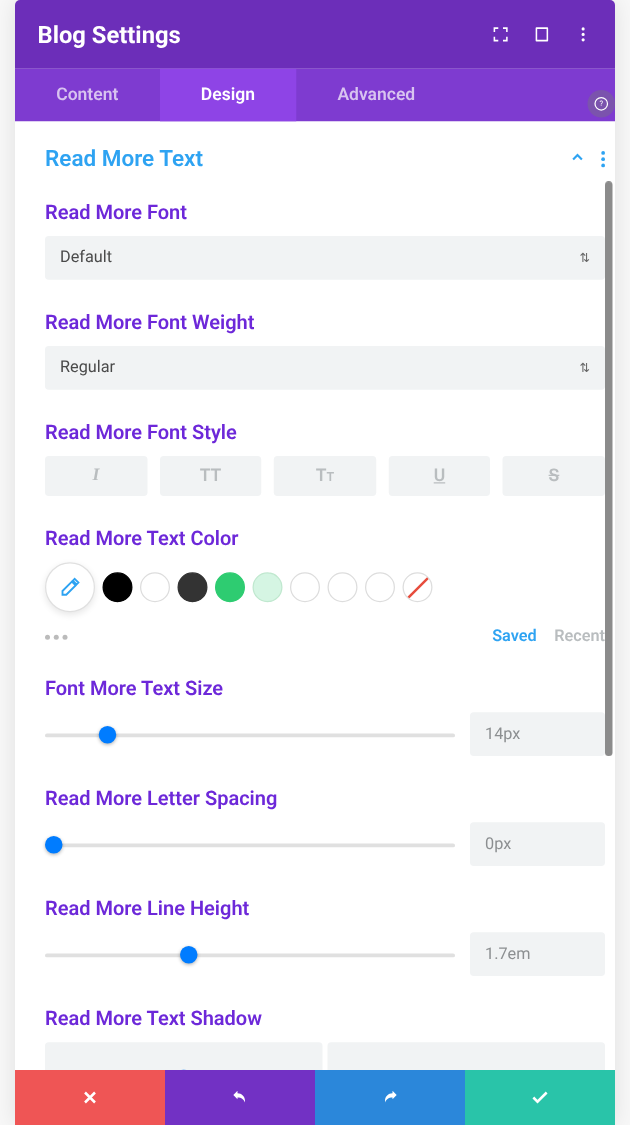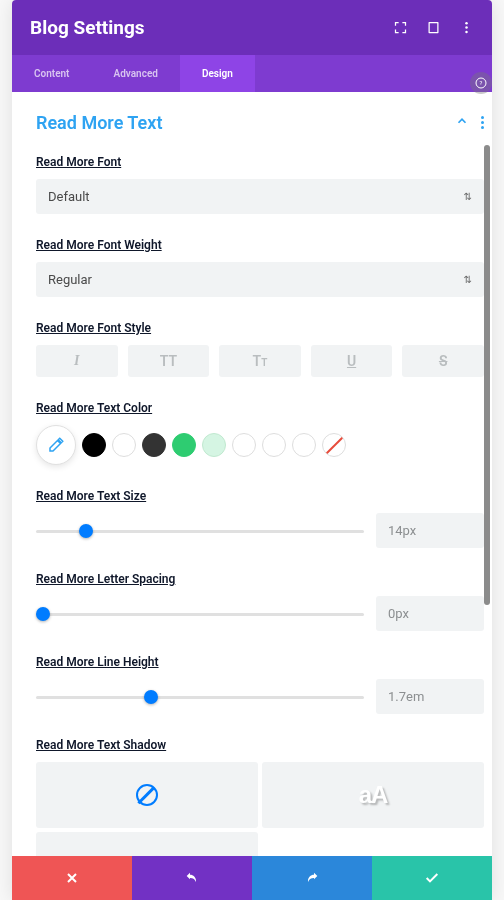--- a/index.html
+++ b/index.html
@@ -3,33 +3,33 @@
   <meta charset="utf-8">
   <style>
     * { margin: 0; padding: 0; box-sizing: border-box; font-family: -apple-system, BlinkMacSystemFont, "Segoe UI", Roboto, sans-serif; }
     body { background: #f8f8f8; width: 504px; height: 900px; overflow: hidden; position: relative; }
     .panel { width: 480px; margin: 0 auto; background: #fff; height: 900px; display: flex; flex-direction: column; box-shadow: 0 0 20px rgba(0,0,0,0.1); border-radius: 4px 4px 0 0; overflow: hidden; position: relative; }
     .header { background: #6c2eb9; color: #fff; padding: 16px 18px; display: flex; align-items: center; justify-content: space-between; }
     .header-title { font-weight: 700; font-size: 19px; }
     .header-icons { display: flex; gap: 18px; align-items: center; }
     .header-icons svg { width: 15px; height: 15px; fill: #fff; cursor: pointer; }
     .tabs { background: #7e3bd0; display: flex; }
-    .tab { padding: 13px 22px; font-size: 10px; color: #d8c3f0; cursor: pointer; font-weight: 600; }
+    .tab { padding: 13px 33px; font-size: 14px; color: #d8c3f0; cursor: pointer; font-weight: 600; }
     .tab.active { background: #8e44e6; color: #fff; }
     .help-bubble { position: absolute; right: 0; top: 72px; width: 22px; height: 22px; background: rgba(120,120,120,0.4); border-radius: 50%; display: flex; align-items: center; justify-content: center; }
     .content { flex: 1; overflow-y: auto; padding: 20px 8px 20px 24px; position: relative; }
     .scroll-indicator { position: absolute; right: 2px; top: 145px; width: 6px; height: 460px; background: #8b8b8b; border-radius: 3px; }
     .section-header { display: flex; justify-content: space-between; align-items: center; margin-bottom: 22px; }
     .section-title { color: #2ea3f2; font-size: 18px; font-weight: 600; }
     .section-actions { display: flex; gap: 12px; align-items: center; }
     .chevron-up { color: #2ea3f2; font-size: 14px; cursor: pointer; }
     .dots-v { color: #2ea3f2; cursor: pointer; display: flex; flex-direction: column; gap: 2px; }
     .dots-v span { width: 3px; height: 3px; background: #2ea3f2; border-radius: 50%; }
     .field { margin-bottom: 24px; }
-    .field-label { font-size: 12px; font-weight: 600; color: #0f172a; margin-bottom: 10px; text-decoration: underline; }
+    .field-label { font-size: 16px; font-weight: 600; color: #6d28d9; margin-bottom: 10px; }
     .select { background: #f1f3f4; padding: 10px 12px; border-radius: 3px; display: flex; justify-content: space-between; align-items: center; font-size: 13px; color: #4a4a4a; cursor: pointer; }
     .select-caret { font-size: 10px; color: #666; }
     .style-buttons { display: flex; gap: 10px; }
     .style-btn { flex: 1; background: #f1f3f4; padding: 8px 0; border-radius: 3px; text-align: center; cursor: pointer; color: #b9bdbf; font-size: 14px; font-weight: 600; }
     .style-btn.italic { font-style: italic; font-family: serif; }
     .style-btn.underline { text-decoration: underline; }
     .style-btn.strike { text-decoration: line-through; }
     .color-row { display: flex; gap: 6px; align-items: center; }
     .picker { width: 40px; height: 40px; border: 1px solid #e0e0e0; border-radius: 50%; background: #fff; display: flex; align-items: center; justify-content: center; cursor: pointer; box-shadow: 0 2px 6px rgba(0,0,0,0.1); }
     .swatch { width: 24px; height: 24px; border-radius: 50%; cursor: pointer; border: 1px solid #ddd; }
@@ -83,22 +83,22 @@
       <svg viewBox="0 0 24 24">
           <circle cx="12" cy="5" r="2"></circle>
           <circle cx="12" cy="12" r="2"></circle>
           <circle cx="12" cy="19" r="2"></circle>
         </svg>
     </div>
   </div>
 
   <div class="tabs">
     <div class="tab">Content</div>
+    <div class="tab active">Design</div>
     <div class="tab">Advanced</div>
-    <div class="tab active">Design</div>
   </div>
 
   <div class="help-bubble">
     <svg width="12" height="12" viewBox="0 0 24 24" fill="#fff">
         <circle cx="12" cy="12" r="10" fill="none" stroke="#fff" stroke-width="2"></circle>
         <text x="12" y="16" font-size="12" text-anchor="middle" fill="#fff">?</text>
       </svg>
   </div>
 
   <div class="content">
@@ -157,24 +157,35 @@
         <div class="swatch sw-black"></div>
         <div class="swatch sw-white"></div>
         <div class="swatch sw-dark"></div>
         <div class="swatch sw-green"></div>
         <div class="swatch sw-lightgreen"></div>
         <div class="swatch sw-white"></div>
         <div class="swatch sw-white"></div>
         <div class="swatch sw-white"></div>
         <div class="swatch sw-none"></div>
       </div>
-    </div>
-
-    <div class="field">
-      <div class="field-label">Read More Text Size</div>
+      <div class="color-sub">
+        <div class="dots-h">
+            <span></span>
+            <span></span>
+            <span></span>
+          </div>
+        <div class="color-tabs">
+          <span class="color-tab-active">Saved</span>
+          <span class="color-tab-inactive">Recent</span>
+        </div>
+      </div>
+    </div>
+
+    <div class="field">
+      <div class="field-label">Font More Text Size</div>
       <div class="slider-row">
         <div class="slider">
           <div class="track"></div>
           <div class="thumb" style="left:13%"></div>
         </div>
         <div class="slider-val">14px</div>
       </div>
     </div>
 
     <div class="field">

